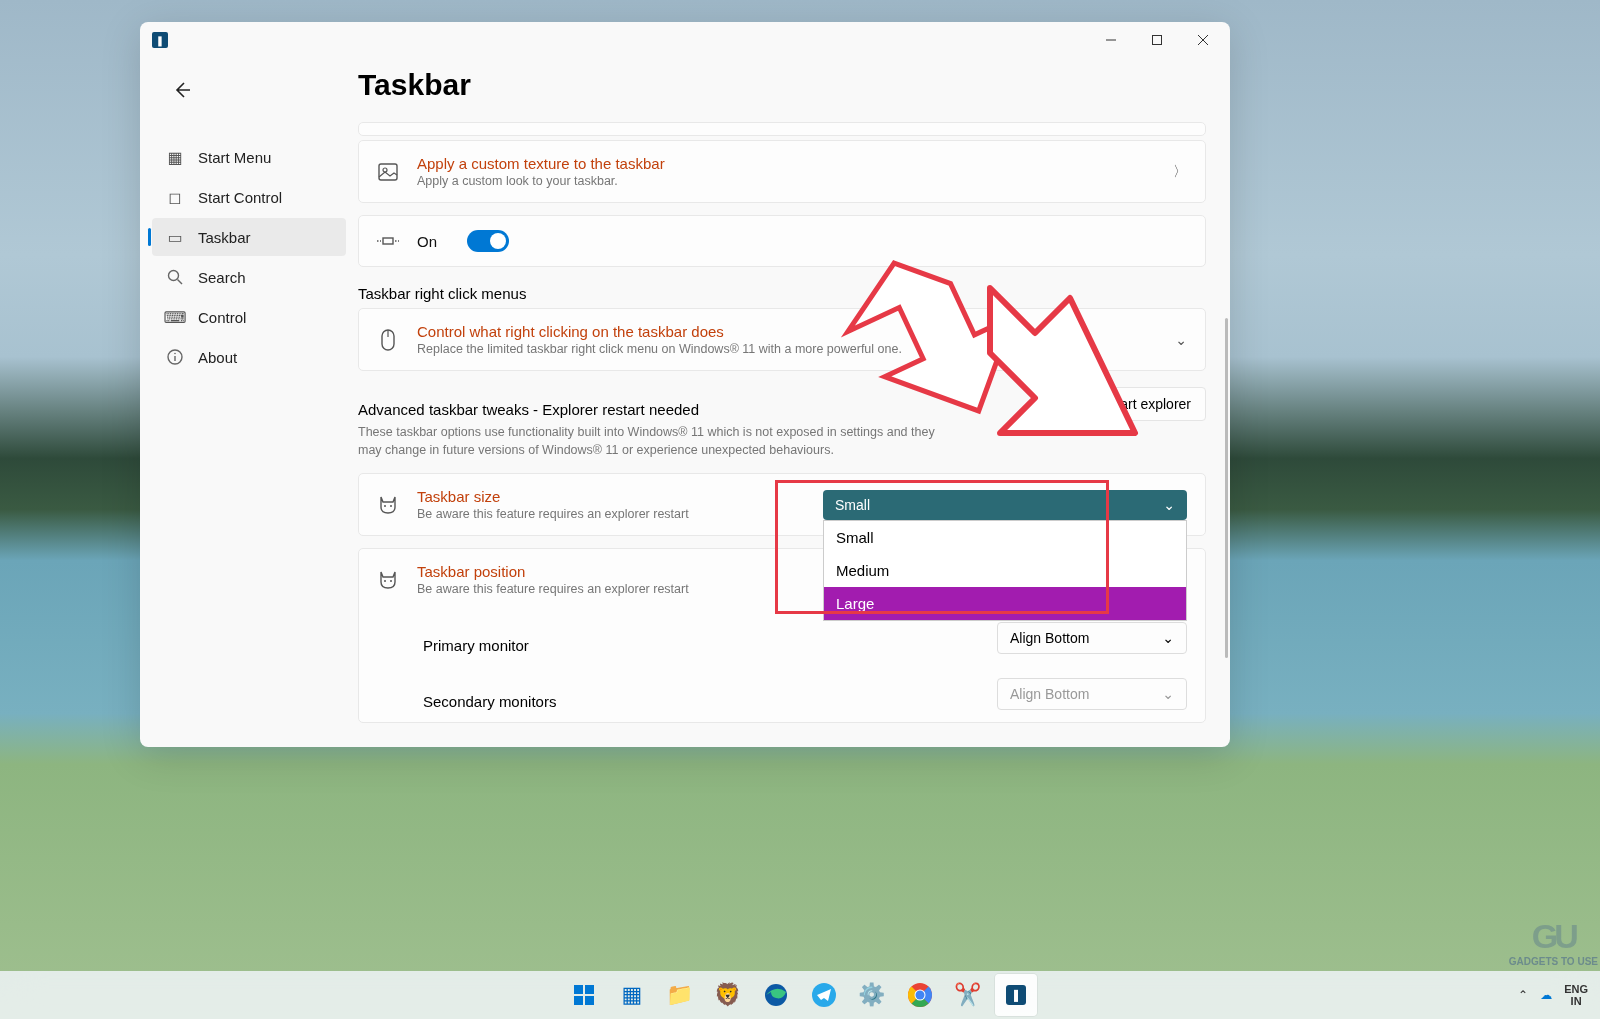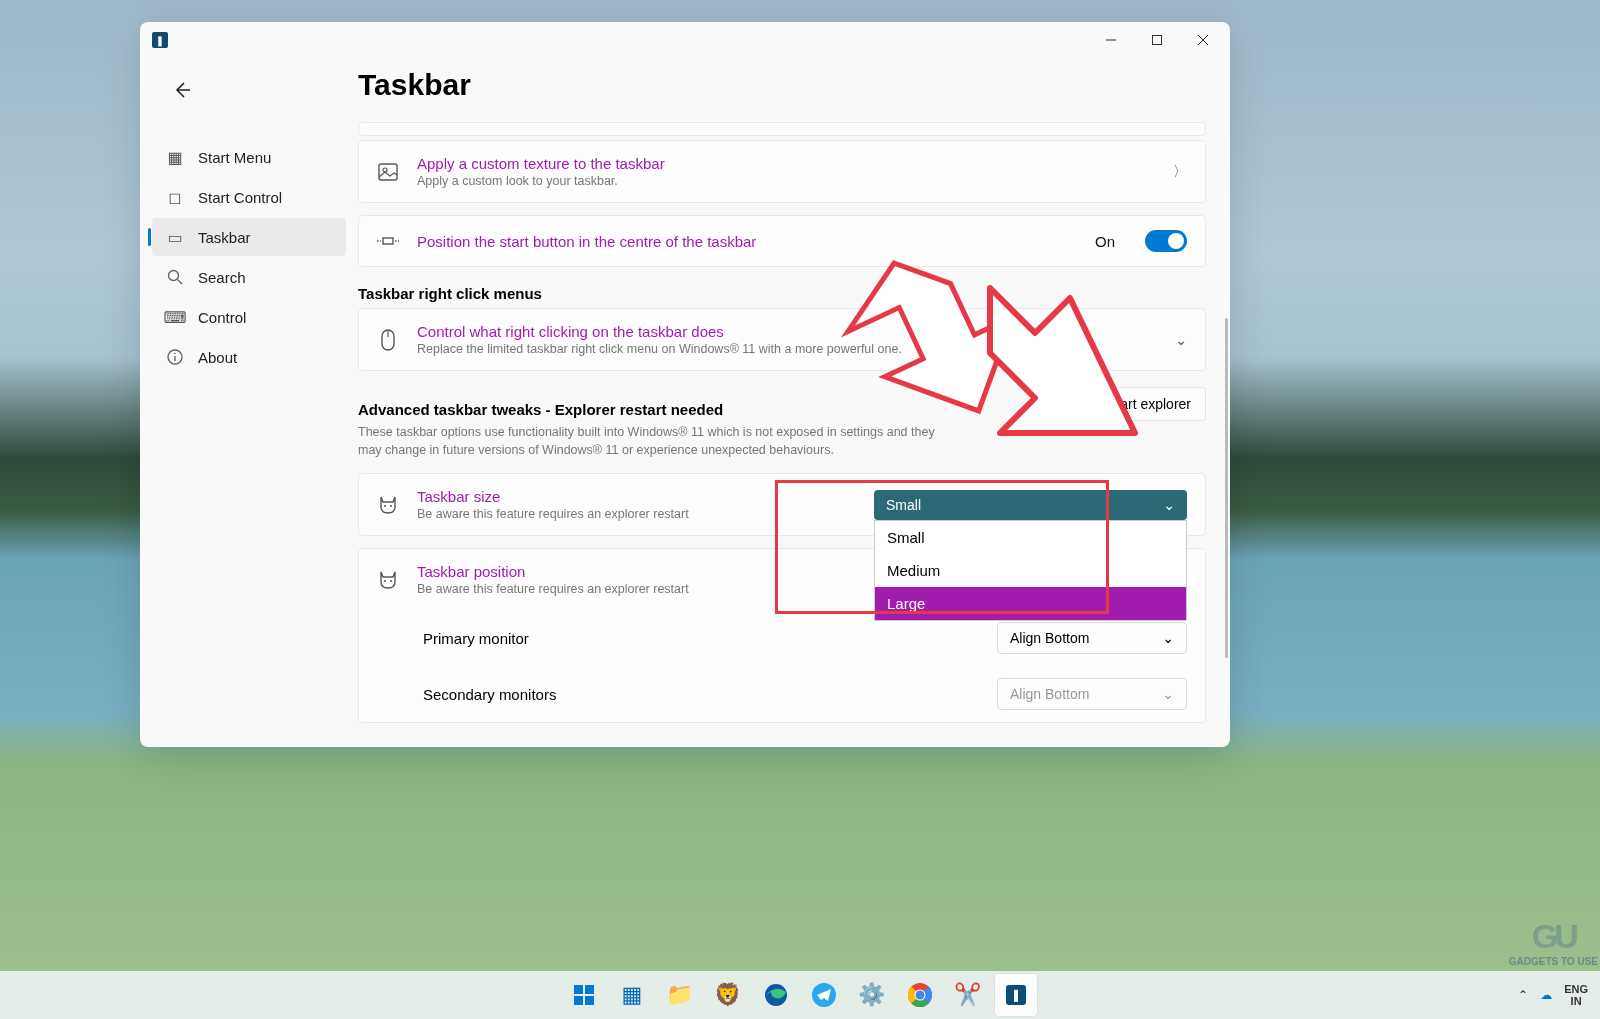--- a/index.html
+++ b/index.html
@@ -118,41 +118,41 @@
       padding: 14px 18px;
       gap: 18px;
     }
     .card-icon {
       width: 22px; height: 22px;
       display: flex; align-items: center; justify-content: center;
       color: #444;
       flex-shrink: 0;
     }
     .card-text { flex: 1; }
-    .card-title { font-size: 15px; color: #a21caf; }
+    .card-title { font-size: 15px; color: #c2410c; }
     .card-subtitle { font-size: 12.5px; color: #767676; margin-top: 2px; }
     .chevron { color: #555; font-size: 14px; }
     .toggle-label { font-size: 15px; color: #111; margin-right: 12px; }
     .toggle {
       width: 42px; height: 22px;
       background: #0078d4;
       border-radius: 11px;
       position: relative;
     }
     .toggle::after {
       content: '';
       position: absolute;
       right: 3px; top: 3px;
       width: 16px; height: 16px;
       background: white;
       border-radius: 50%;
     }
     .section-heading {
       font-size: 15px;
-      font-weight: 700;
+      font-weight: 400;
       margin: 18px 0 6px 0;
     }
     .section-desc {
       font-size: 12.5px;
       color: #767676;
       max-width: 590px;
       line-height: 1.4;
     }
     .section-header-row {
       display: flex;
@@ -163,21 +163,21 @@
     .restart-btn {
       background: #fdfdfd;
       border: 1px solid #e5e5e5;
       border-radius: 4px;
       padding: 8px 14px;
       font-size: 14px;
       margin-top: 4px;
     }
     .dropdown-wrap {
       position: relative;
-      width: 313px;
+      width: 364px;
     }
     .dropdown-sel {
       width: 100%;
       background: #2b6a75;
       color: white;
       padding: 7px 12px;
       border-radius: 4px;
       font-size: 14px;
       display: flex;
       justify-content: space-between;
@@ -211,21 +211,21 @@
       border-radius: 4px;
       background: #fdfdfd;
       font-size: 14px;
       display: flex;
       justify-content: space-between;
       align-items: center;
     }
     .select-plain.disabled { color: #999; }
     .sub-row {
       display: flex;
-      align-items: center;
+      align-items: flex-end;
       justify-content: space-between;
       padding: 12px 18px 12px 64px;
       font-size: 15px;
       gap: 13px;
     }
     .arrow-annotation {
       position: absolute;
       left: 830px; top: 260px;
       z-index: 30;
       pointer-events: none;
@@ -378,23 +378,20 @@
       </div>
 
       <div class="card">
         <div class="card-row">
           <div class="card-icon">
             <svg width="22" height="14" viewBox="0 0 22 14">
                 <rect x="6" y="4" width="10" height="6" fill="none" stroke="#555" stroke-width="1.4"></rect>
                 <line x1="0" y1="7" x2="4" y2="7" stroke="#555" stroke-width="1.4" stroke-dasharray="1.5,1.5"></line>
                 <line x1="18" y1="7" x2="22" y2="7" stroke="#555" stroke-width="1.4" stroke-dasharray="1.5,1.5"></line>
               </svg>
-          </div>
-          <div class="card-text">
-            <div class="card-title">Position the start button in the centre of the taskbar</div>
           </div>
           <span class="toggle-label">On</span>
           <div class="toggle"></div>
         </div>
       </div>
 
       <div class="section-heading">Taskbar right click menus</div>
 
       <div class="card">
         <div class="card-row">

